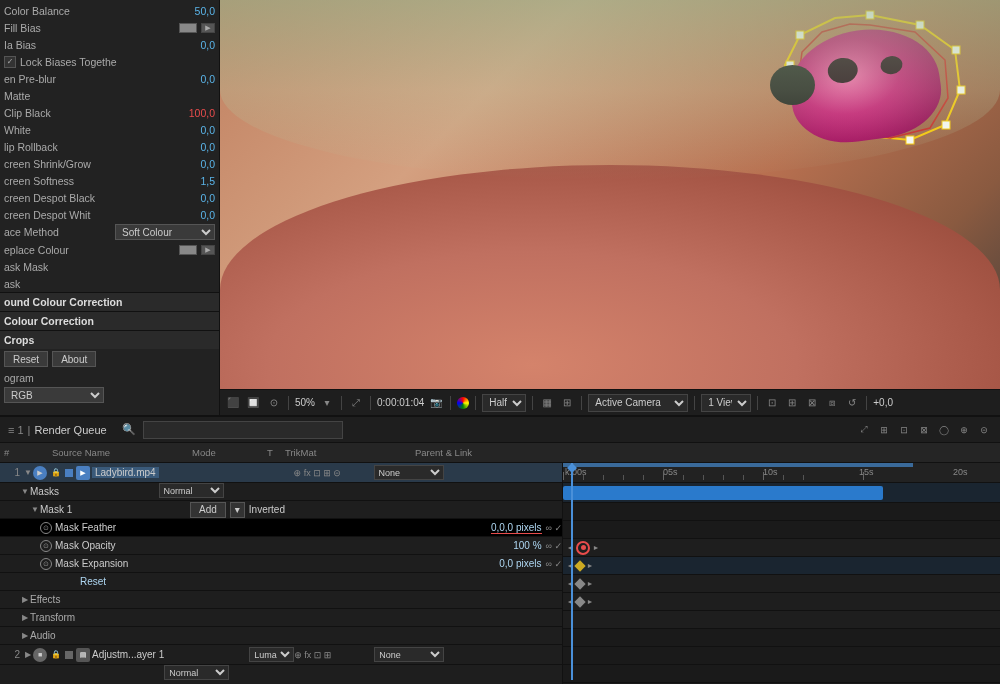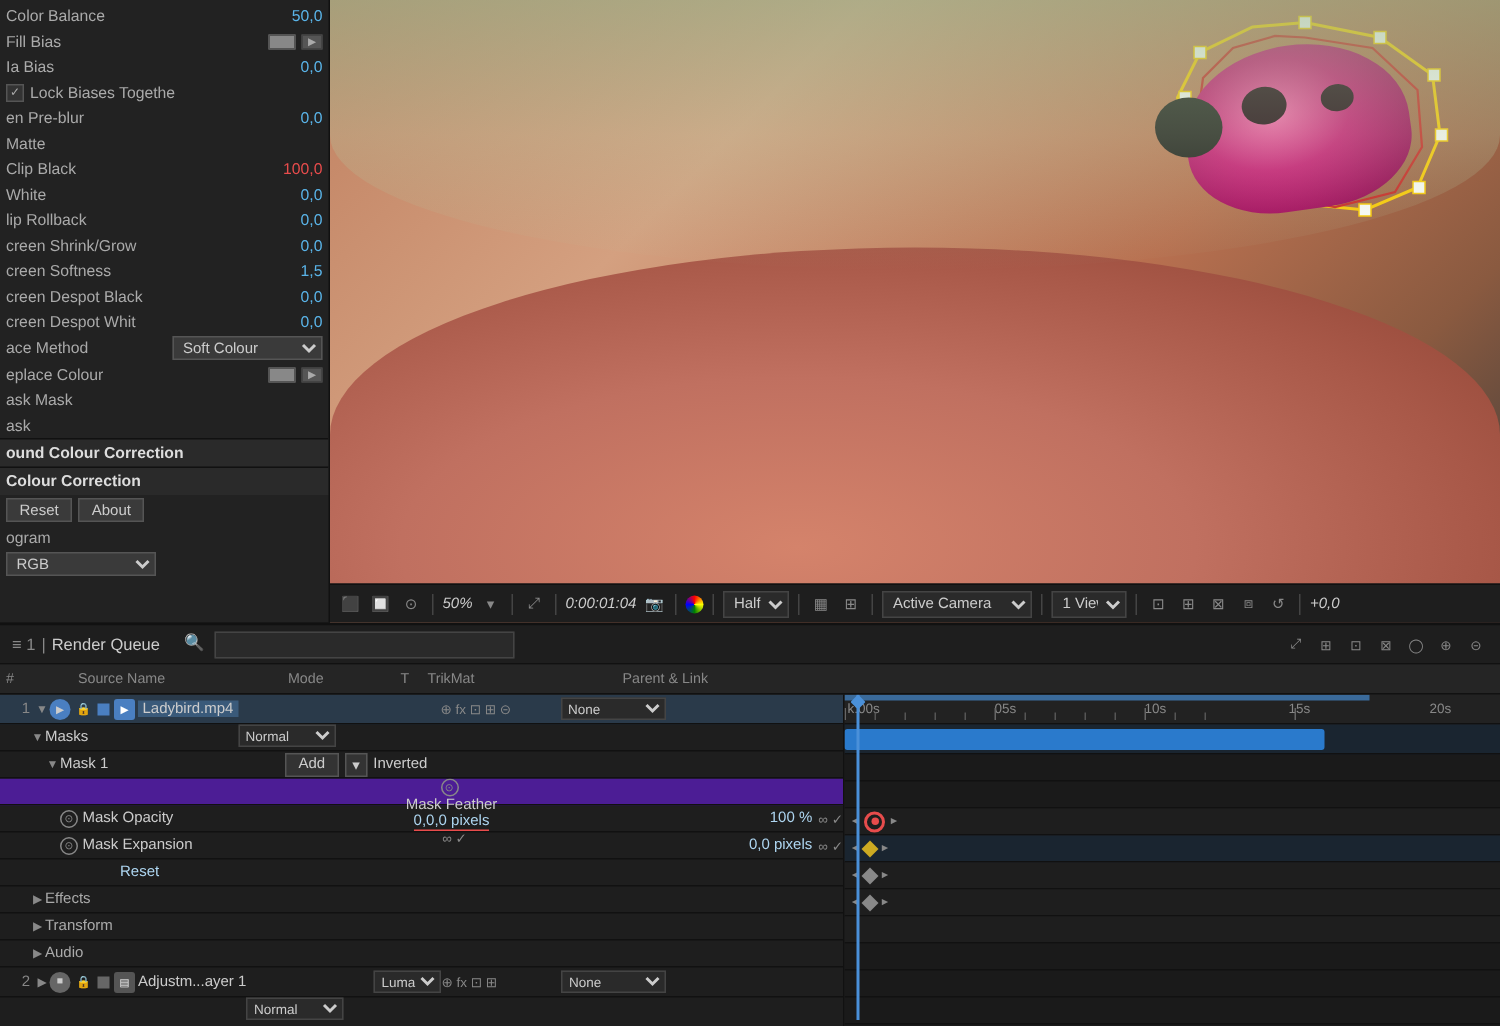--- a/index.html
+++ b/index.html
@@ -230,21 +230,20 @@
       display: flex;
       align-items: center;
       justify-content: center;
       color: #888;
       font-size: 10px;
       cursor: pointer;
     }
     .toolbar-text {
       font-size: 10px;
       color: #ccc;
-      font-style: italic;
     }
     .toolbar-separator {
       width: 1px;
       height: 14px;
       background: #444;
       margin: 0 2px;
     }
     .toolbar-dropdown {
       background: #2a2a2a;
       border: 1px solid #444;
@@ -367,21 +366,21 @@
     }
     .mask-prop-row {
       height: 18px;
       border-bottom: 1px solid #111;
       display: flex;
       align-items: center;
       font-size: 10px;
       padding-left: 40px;
       color: #aaa;
     }
-    .mask-prop-row.selected { background: #4c1d95; flex-direction: column; }
+    .mask-prop-row.selected { background: #000000; }
 
     .prop-blue { color: #5ab4e8; }
 
     .effects-row {
       height: 18px;
       border-bottom: 1px solid #111;
       display: flex;
       align-items: center;
       font-size: 10px;
       padding-left: 20px;
@@ -674,20 +673,21 @@
       <span class="prop-arrow">▶</span>
     </div>
     <div class="prop-row">
       <span class="prop-label">ask Mask</span>
     </div>
     <div class="prop-row">
       <span class="prop-label">ask</span>
     </div>
     <div class="section-header">ound Colour Correction</div>
     <div class="section-header">Colour Correction</div>
+    <div class="section-header">Crops</div>
     <div class="btn-row">
       <button class="small-btn">Reset</button>
       <button class="small-btn">About</button>
     </div>
     <div class="prop-row">
       <span class="prop-label">ogram</span>
     </div>
     <div class="dropdown-row">
       <select class="dropdown-select">
         <option>RGB</option>

